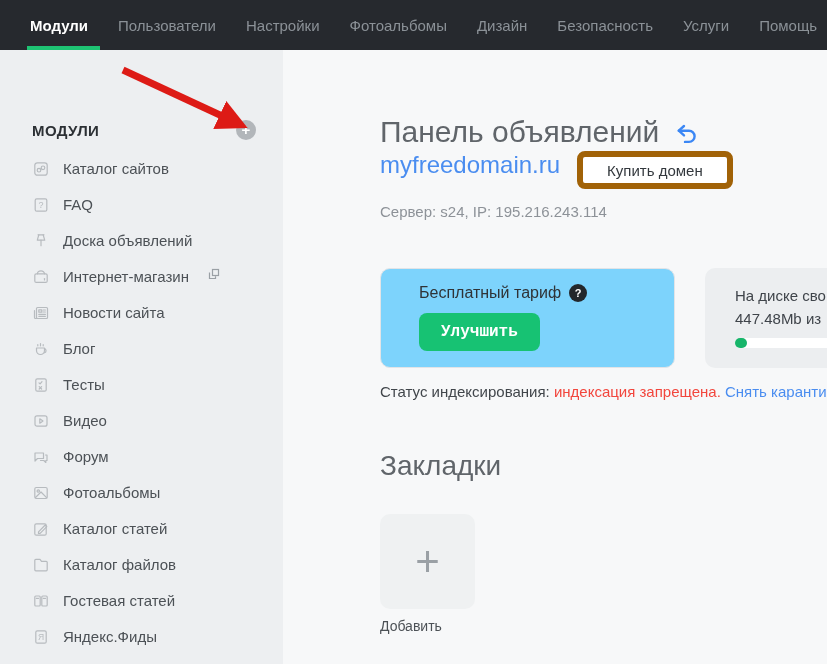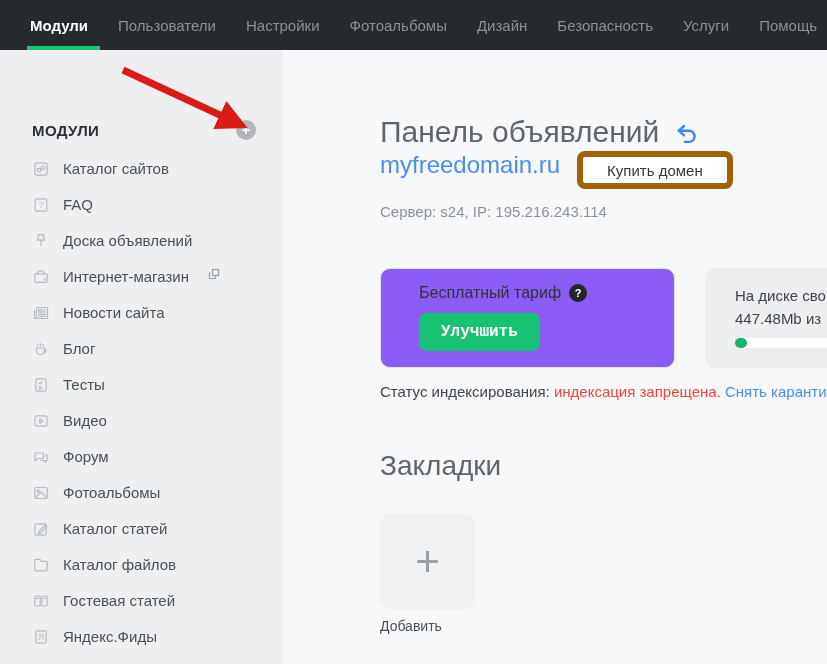--- a/index.html
+++ b/index.html
@@ -77,21 +77,21 @@
     border: 6px solid #a16207; border-radius: 8px;
     font-size: 15px; color: #33383d; cursor: pointer;
     font-family: "Liberation Sans", sans-serif;
   }
 
   .server-line { margin-top: 14px; font-size: 15px; color: #8d9298; }
 
   .cards-row { margin-top: 48px; display: flex; gap: 30px; }
   .tariff-card {
     width: 295px; height: 100px; flex-shrink: 0;
-    background: #8b5cf6; border: 1px solid #e2e4e7; border-radius: 10px;
+    background: #7dd3fc; border: 1px solid #e2e4e7; border-radius: 10px;
     padding: 15px 0 0 38px;
   }
   .tariff-line { display: flex; align-items: center; gap: 8px; font-size: 16px; color: #2f3337; }
   .q-badge {
     width: 18px; height: 18px; border-radius: 50%; background: #23272b;
     color: #fff; font-size: 11px; font-weight: bold;
     display: flex; align-items: center; justify-content: center; cursor: pointer;
   }
   .upgrade-btn {
     margin-top: 11px; height: 38px; padding: 0 22px;

